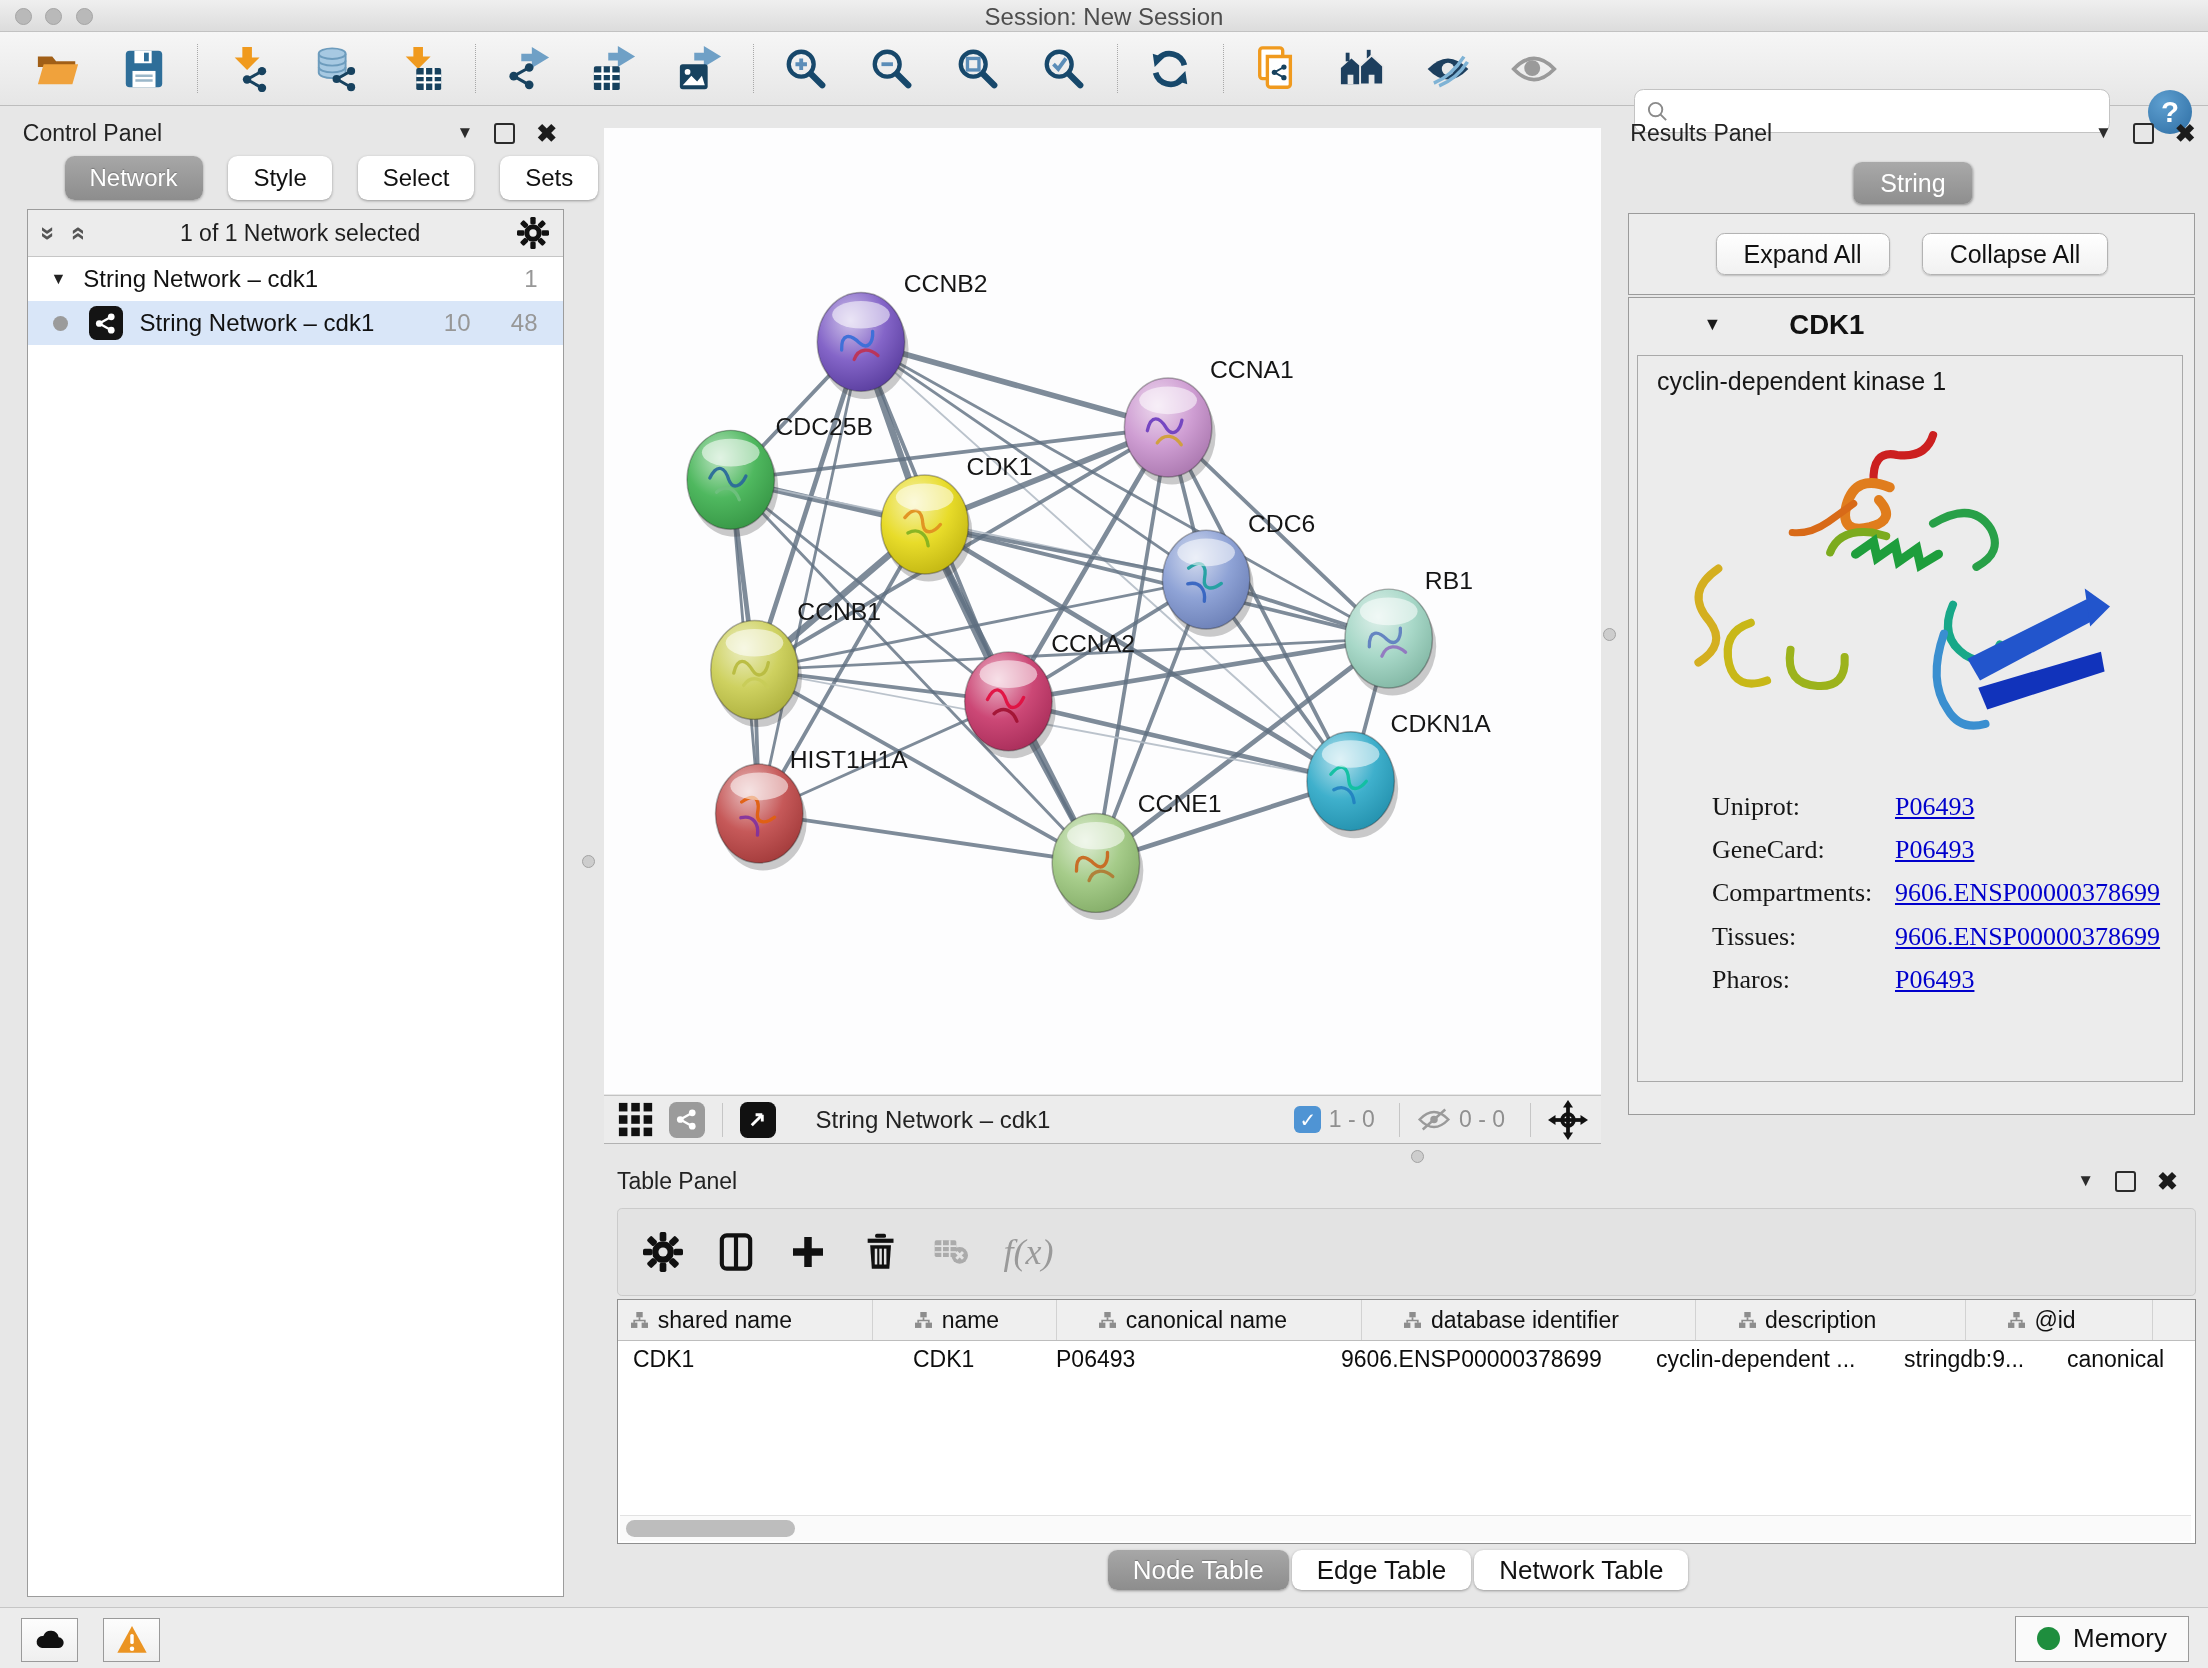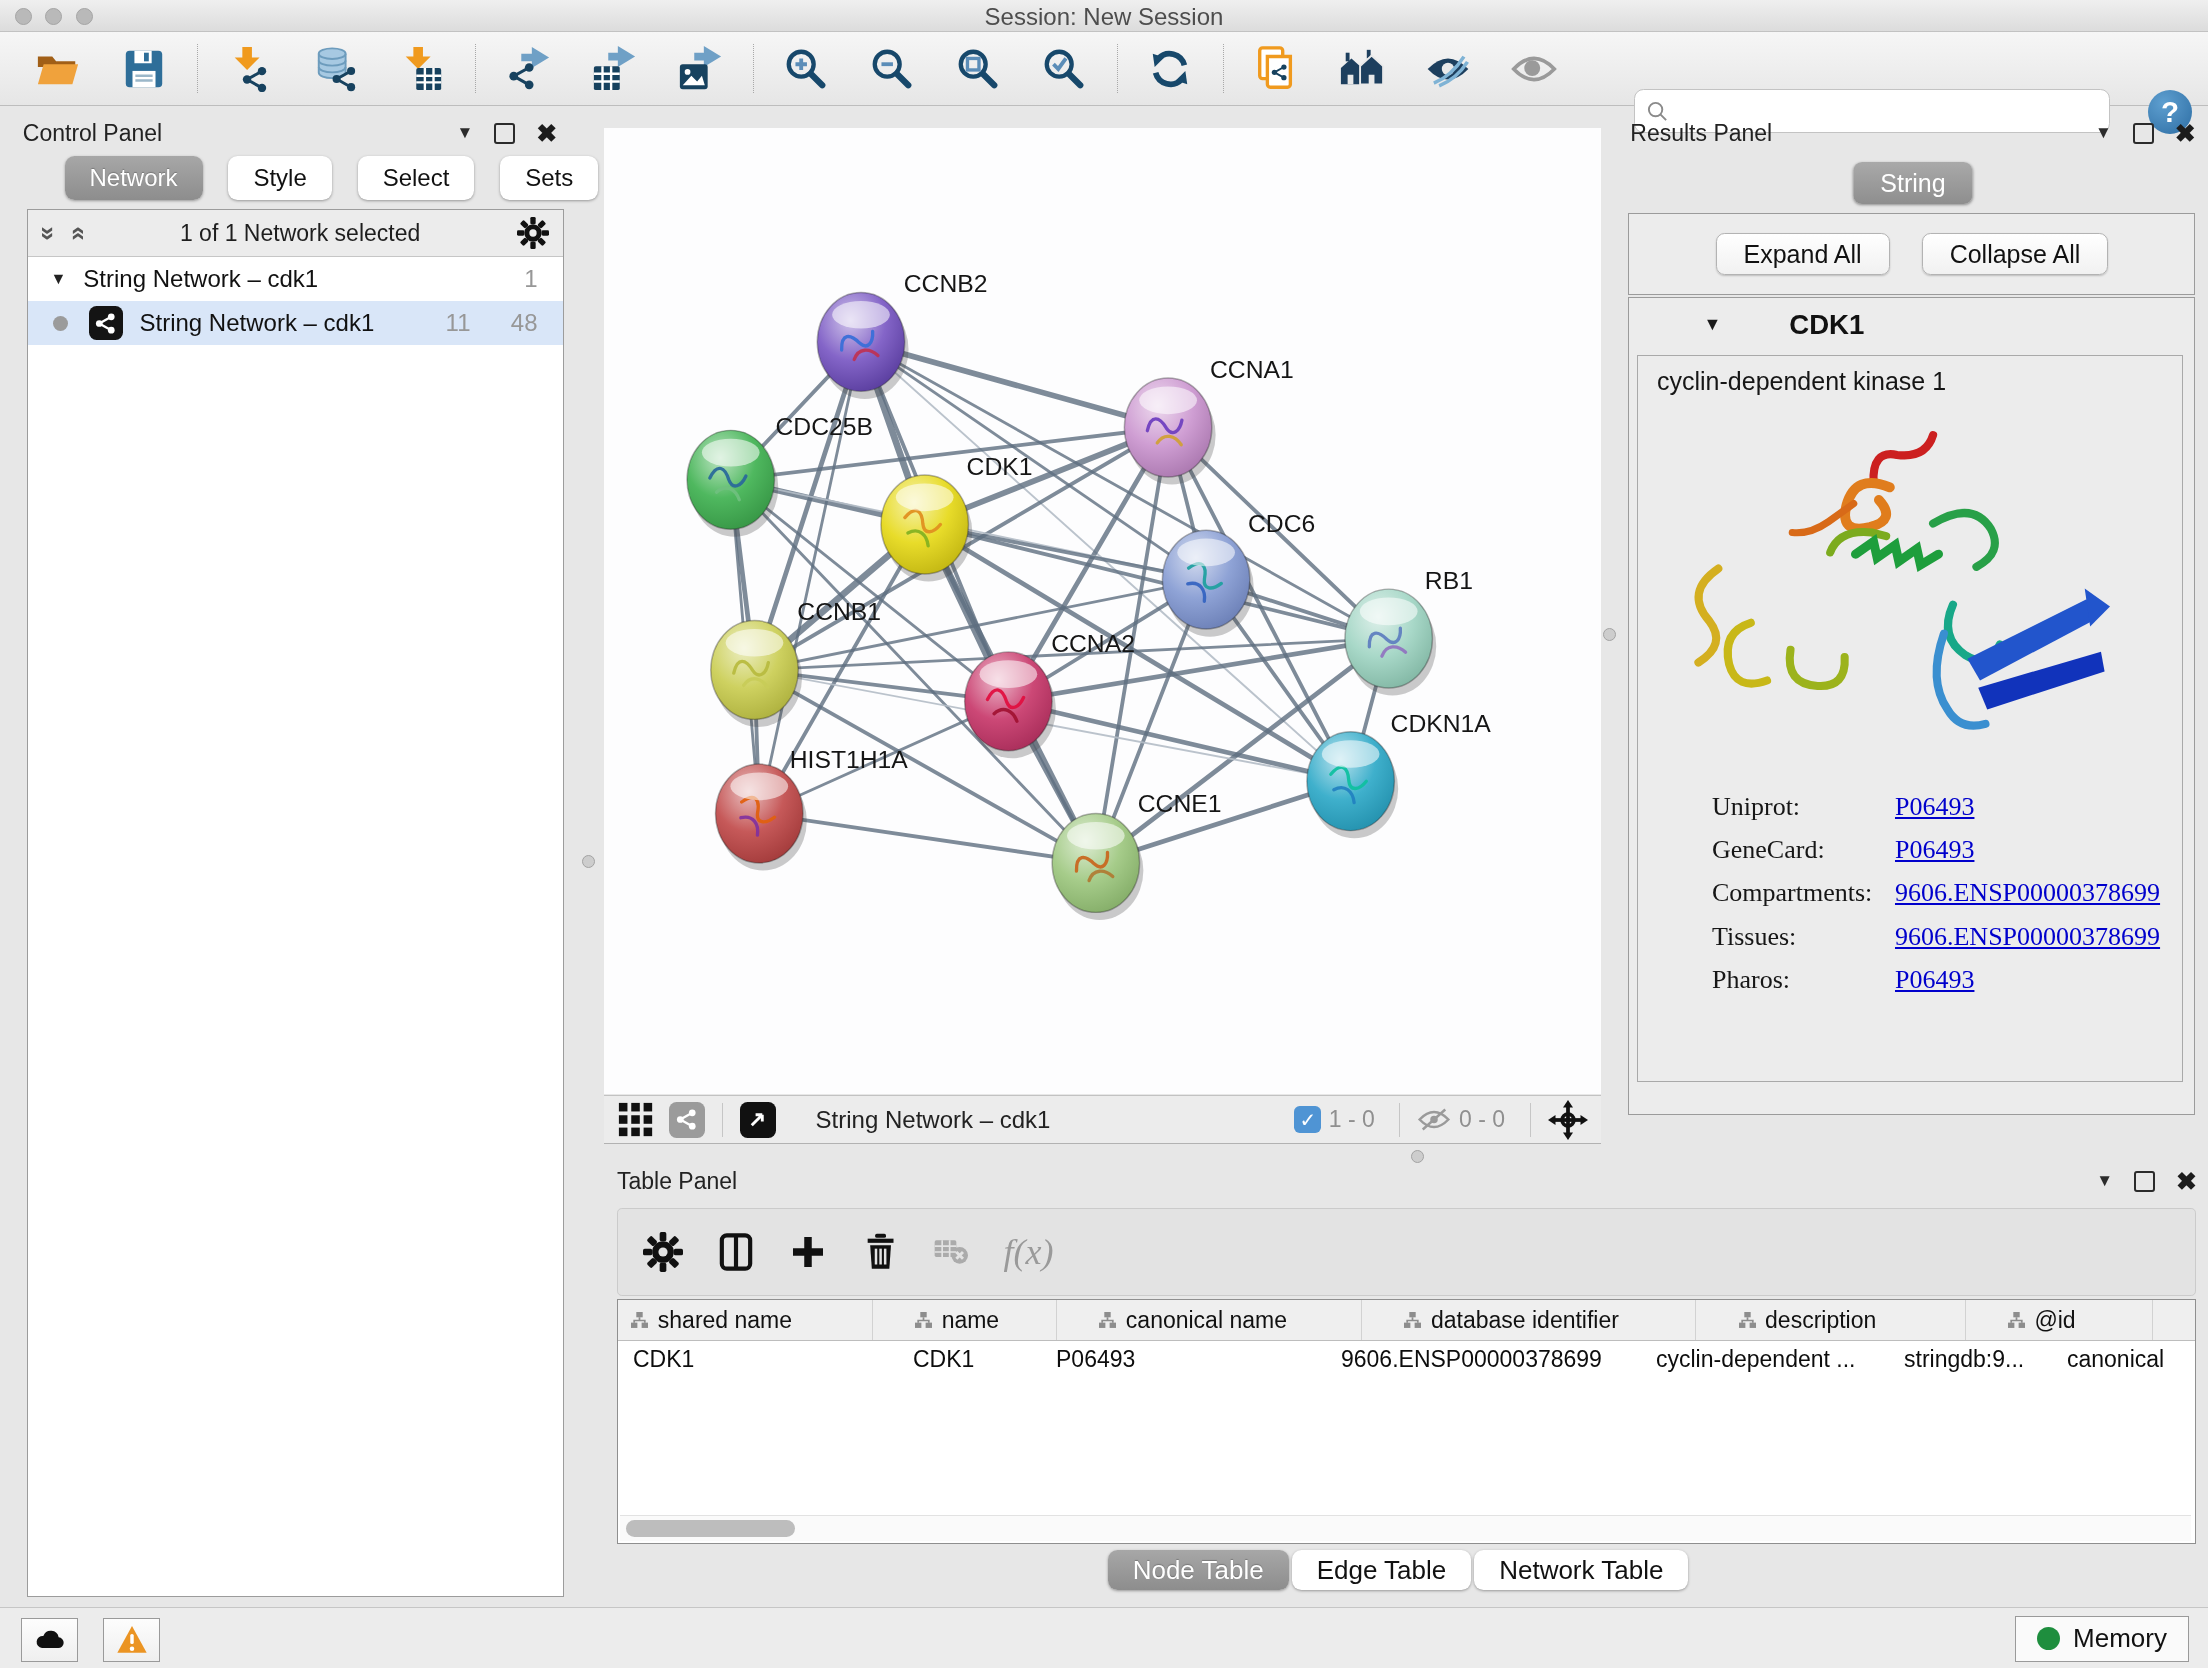--- a/index.html
+++ b/index.html
@@ -380,21 +380,21 @@
       </div>
       <div class="tree-row selected">
         <span class="tree-dot"></span>
         <span class="tree-badge">
             <svg viewBox="0 0 24 24" width="23" height="23">
               <use href="#sym-share"></use>
             </svg>
           </span>
         <span>String Network – cdk1</span>
         <span style="flex:1"></span>
-        <span class="count">11</span>
+        <span class="count">10</span>
         <span class="count" style="width:67px;text-align:right;margin-right:25px">48</span>
       </div>
     </div>
   </div>
 
   <div class="canvas">
     <svg id="net-svg" width="997" height="966" viewBox="0 0 1048 1016">
         <defs>
           <radialGradient id="g0" cx="38%" cy="28%" r="90%">
             <stop offset="0%" stop-color="#d0c4ea"></stop>
@@ -729,21 +729,21 @@
         </div>
         <div class="xl-row">
           <span class="xl-label">Pharos:</span>
           <span class="xl-val">P06493</span>
         </div>
       </div>
     </div>
   </div>
 
   <div class="table-panel">
-    <div class="phead" style="padding-left:27px;padding-right:12px">
+    <div class="phead" style="padding-left:27px;padding-right:31px">
       <span class="ptitle">Table Panel</span>
       <span class="spacer"></span>
       <span class="ph-ic">
         <span class="ph-caret">▼</span>
         <span class="ph-float"></span>
         <span class="ph-close">✖</span>
       </span>
     </div>
     <div class="tp-toolbar">
       <div class="tp-ic">

